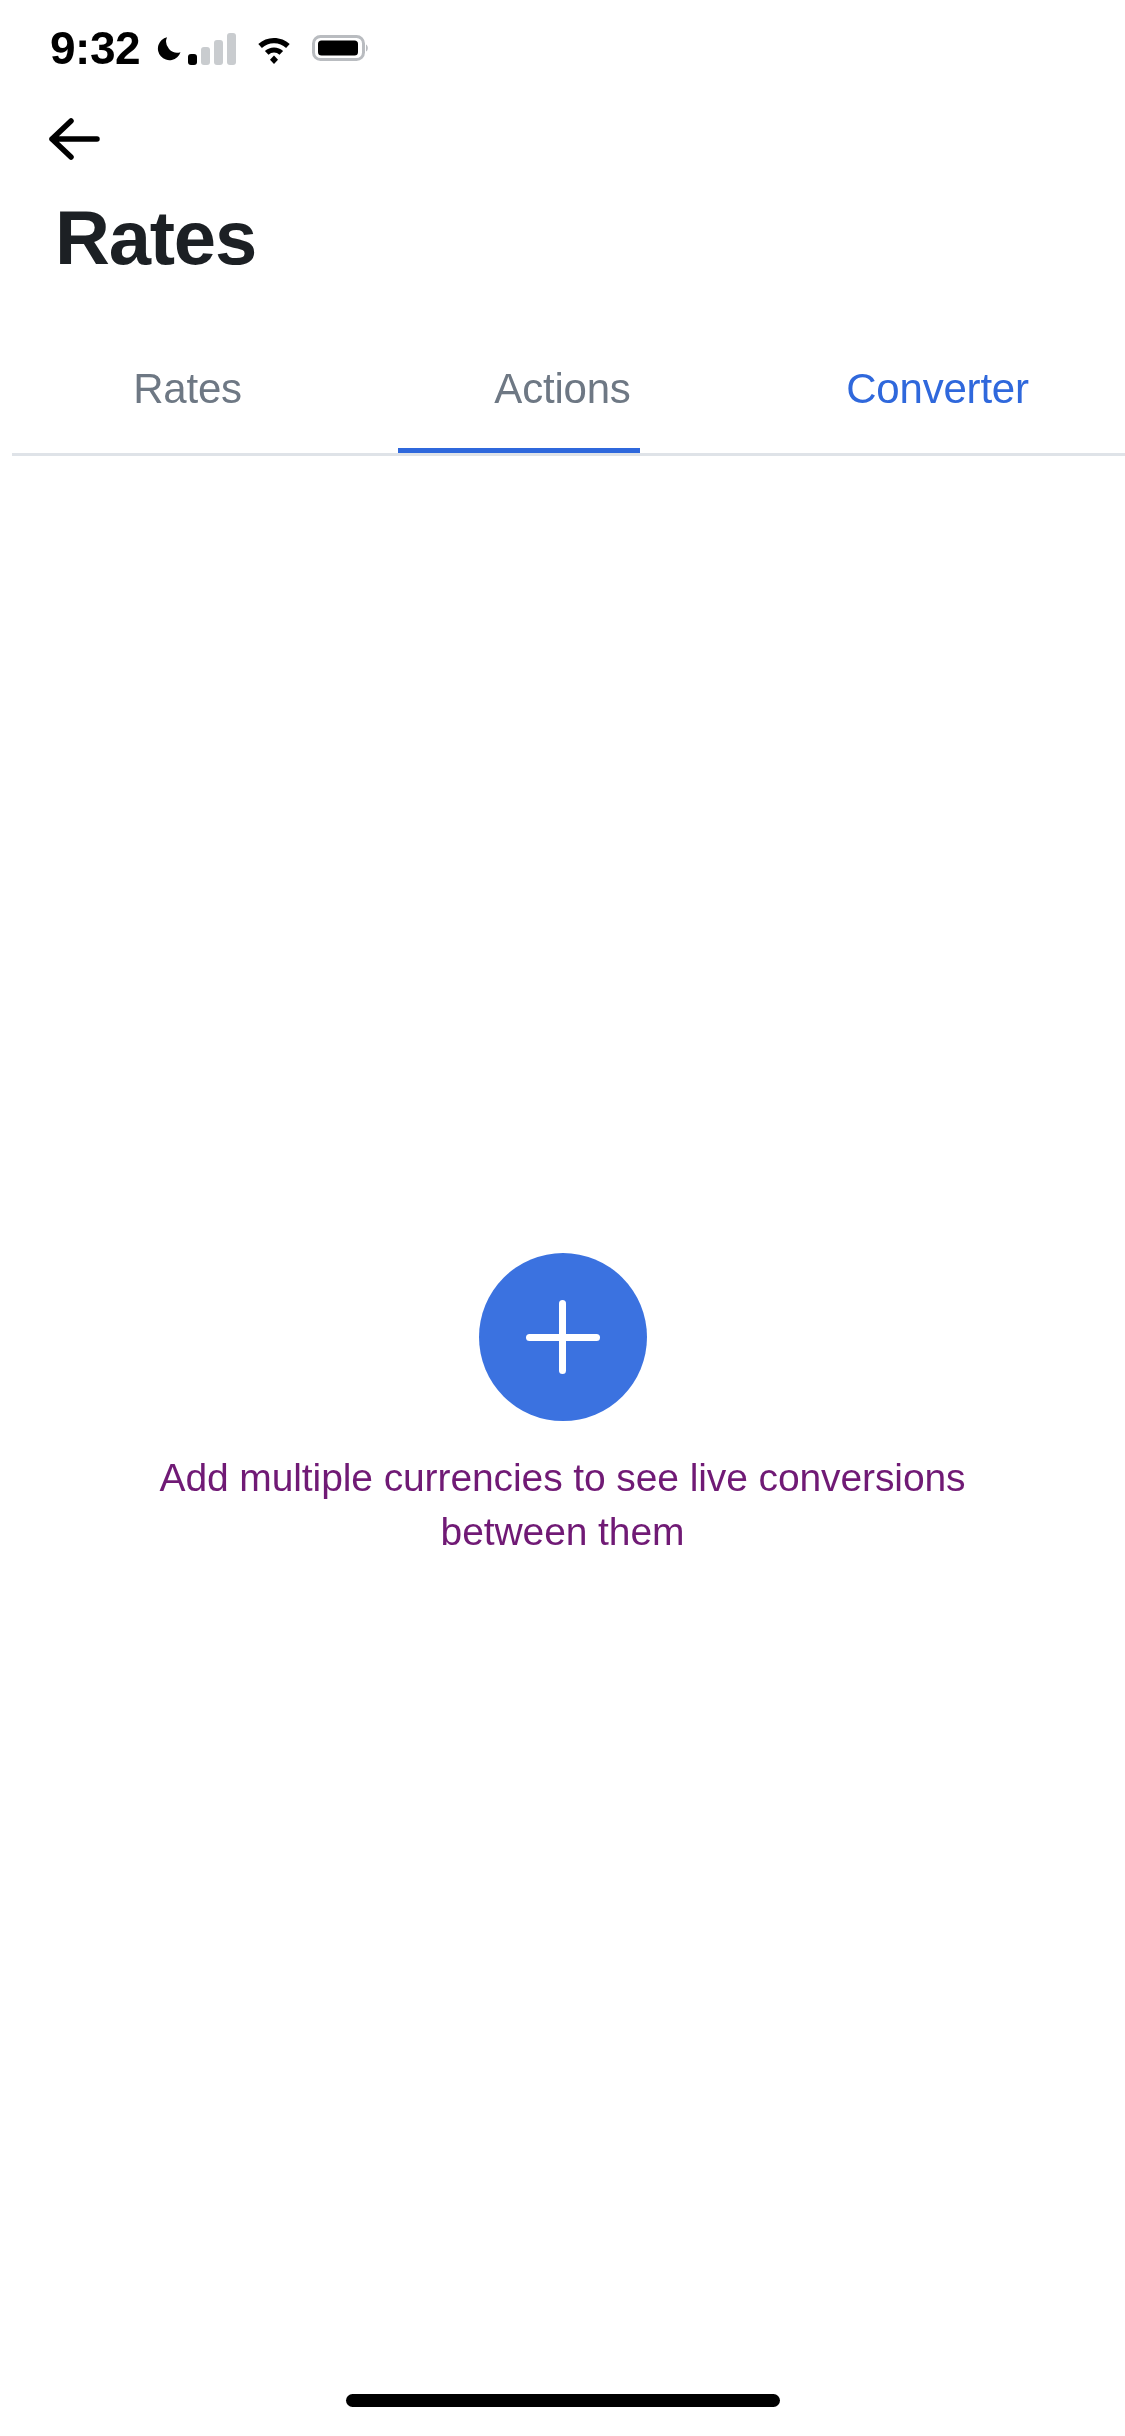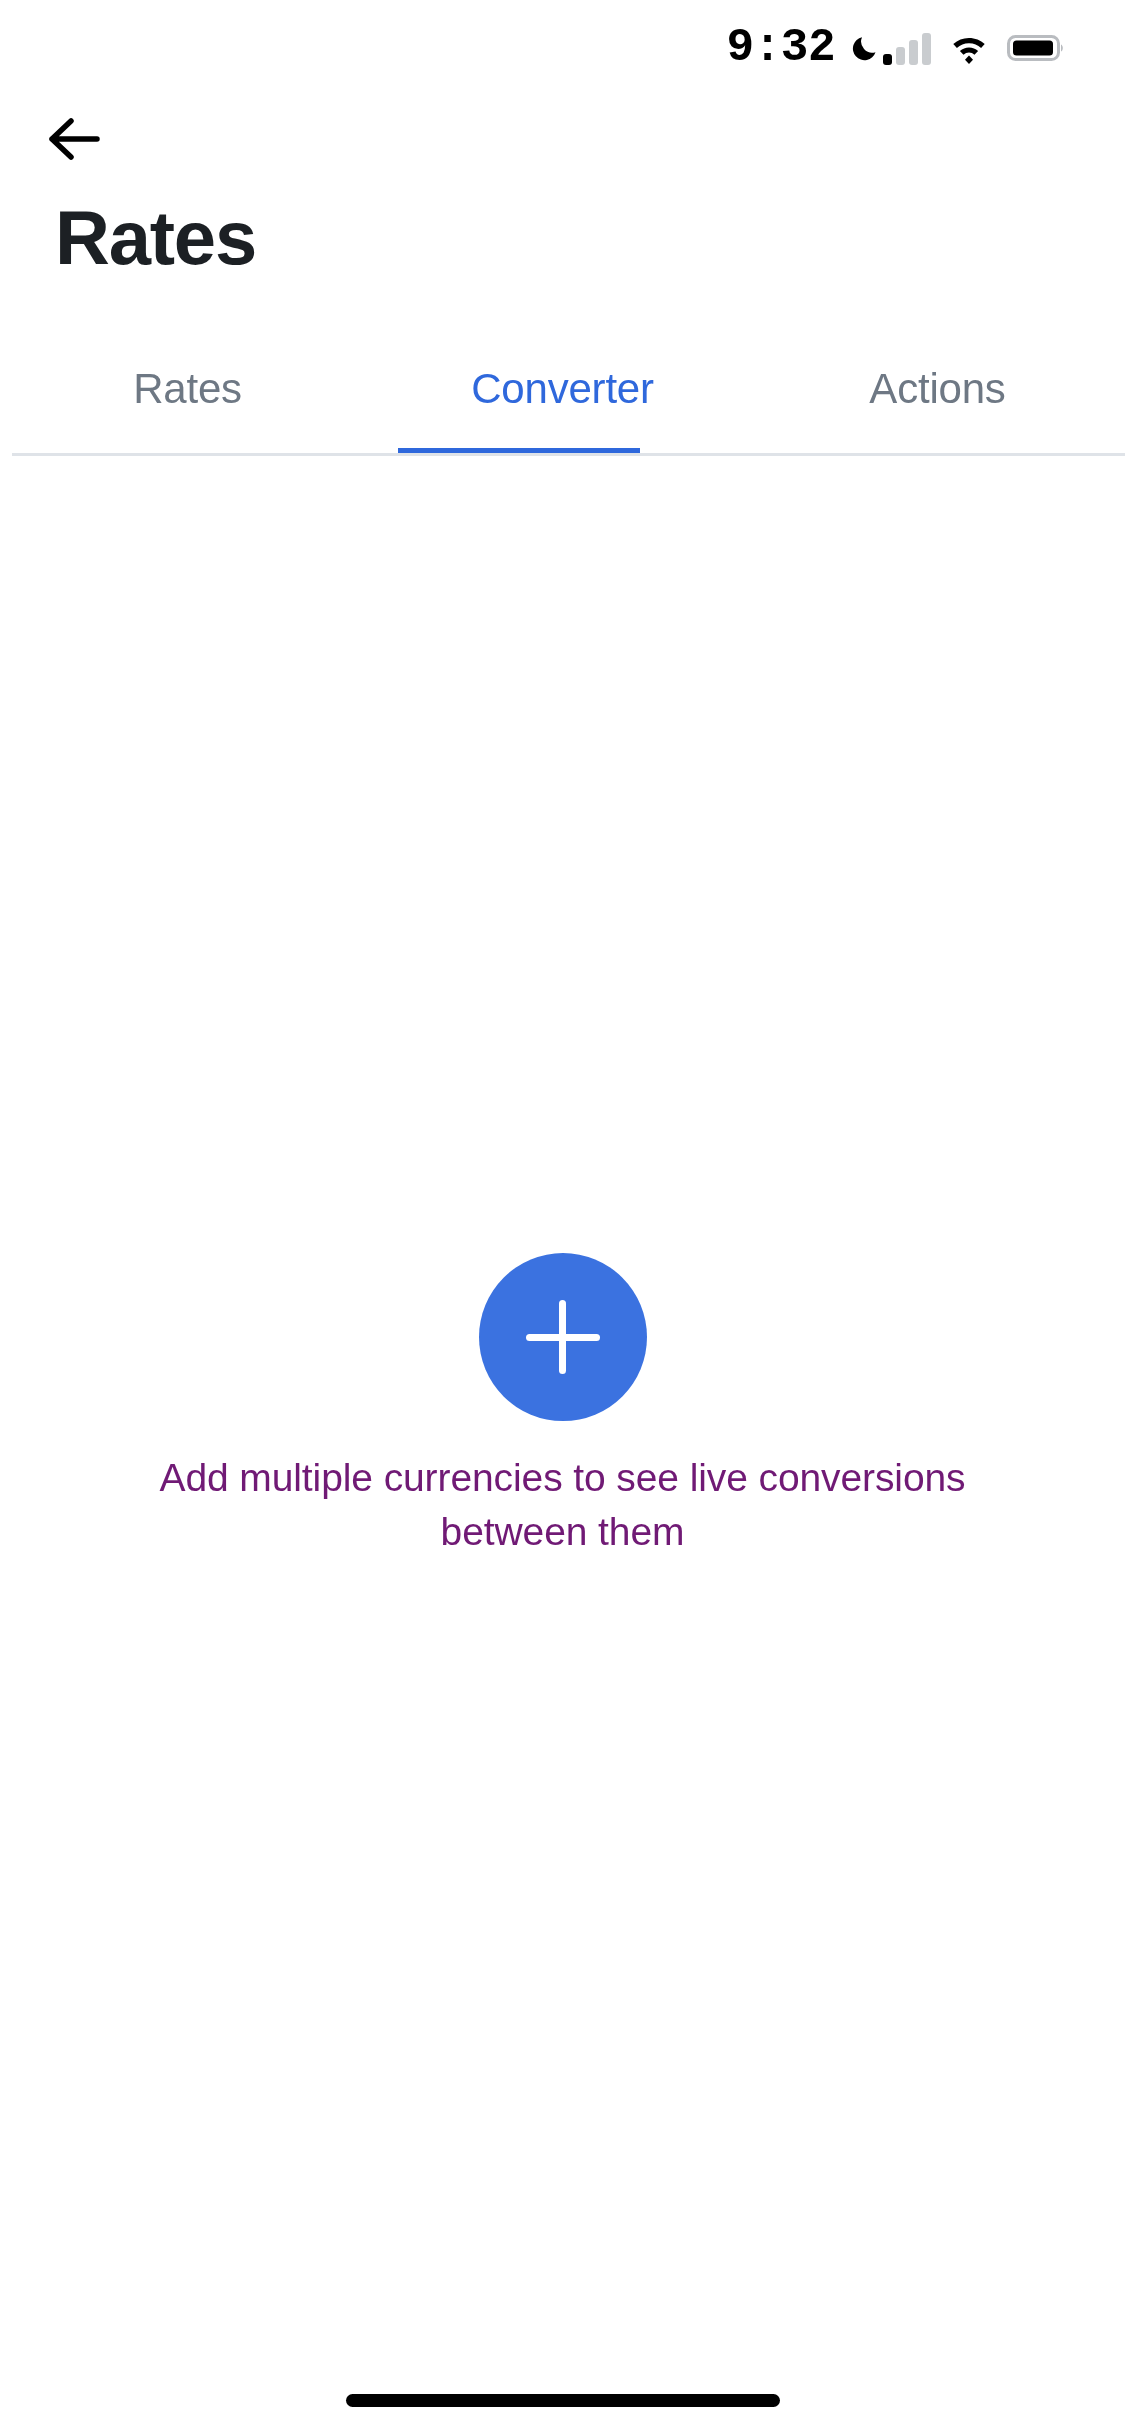--- a/index.html
+++ b/index.html
@@ -23,24 +23,23 @@
     display: flex;
     flex-direction: column;
   }
 
   
   .status-bar {
     height: 96px;
     flex: 0 0 96px;
     display: flex;
     align-items: center;
-    justify-content: flex-end;
+    justify-content: flex-start;
     padding: 0 58px 0 50px;
     box-sizing: border-box;
-    font-family: Liberation Mono, monospace;
   }
   .status-left {
     display: flex;
     align-items: center;
     gap: 14px;
   }
   .status-time {
     font-size: 46px;
     font-weight: 600;
     color: #000000;
@@ -283,22 +282,22 @@
         </svg>
       </span>
     </div>
   </div>
 
   <div class="page-title">Rates</div>
 
   <div class="tab-bar">
     <div class="tab-row">
       <div class="tab">Rates</div>
+      <div class="tab">Actions</div>
       <div class="tab active">Converter</div>
-      <div class="tab">Actions</div>
     </div>
     <div class="tab-indicator"></div>
     <div class="tab-divider"></div>
   </div>
 
   <div class="content">
     <div class="empty-state">
       <button class="add-fab">
         <span class="plus-icon"></span>
       </button>

